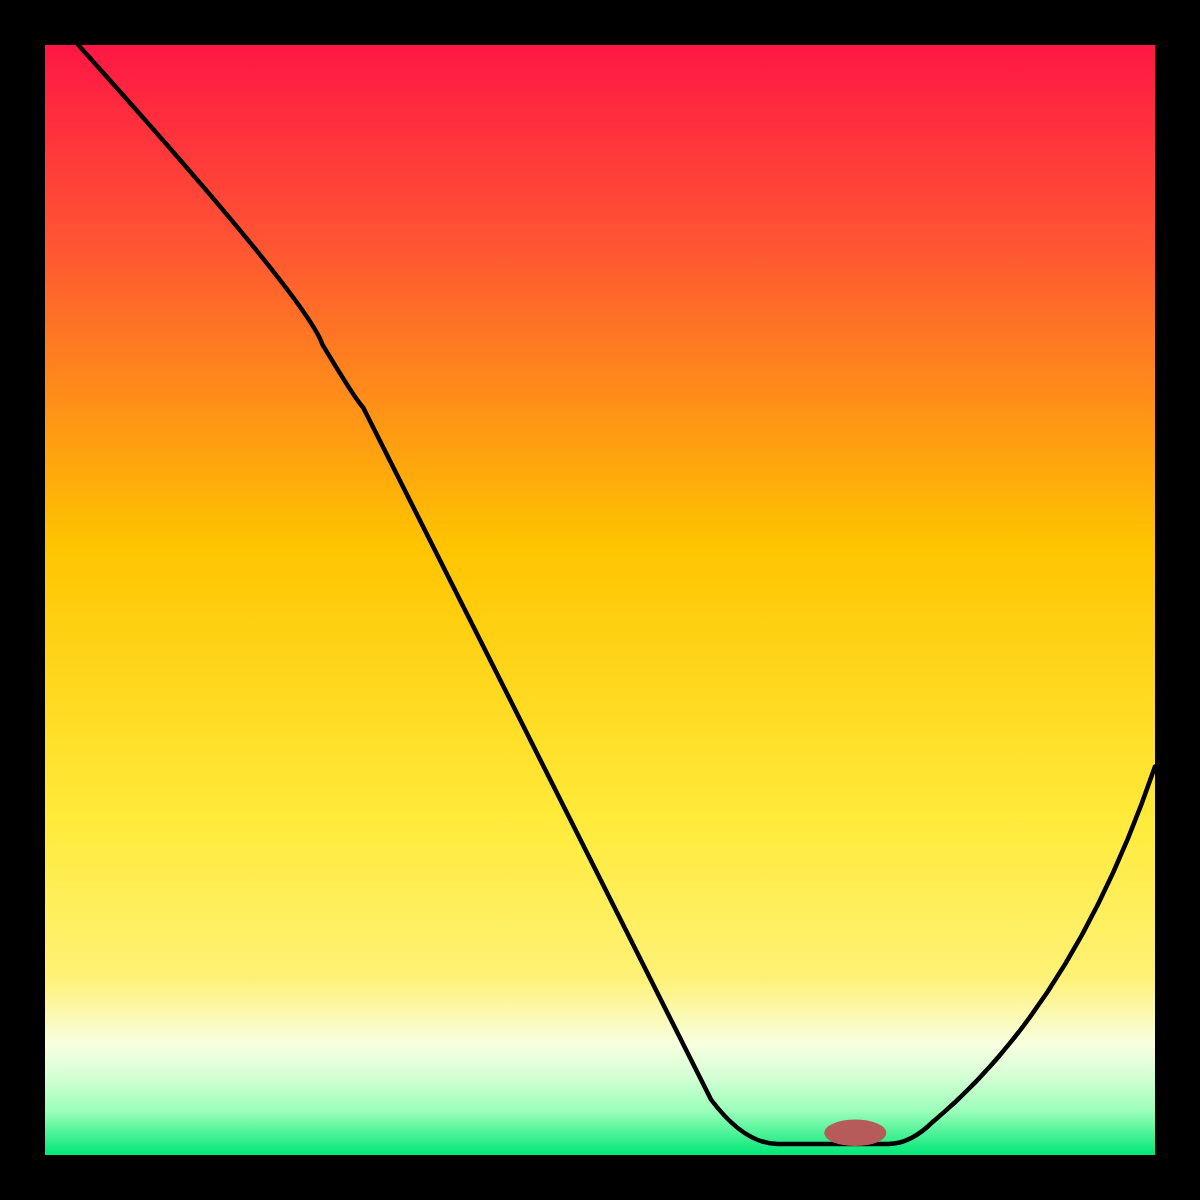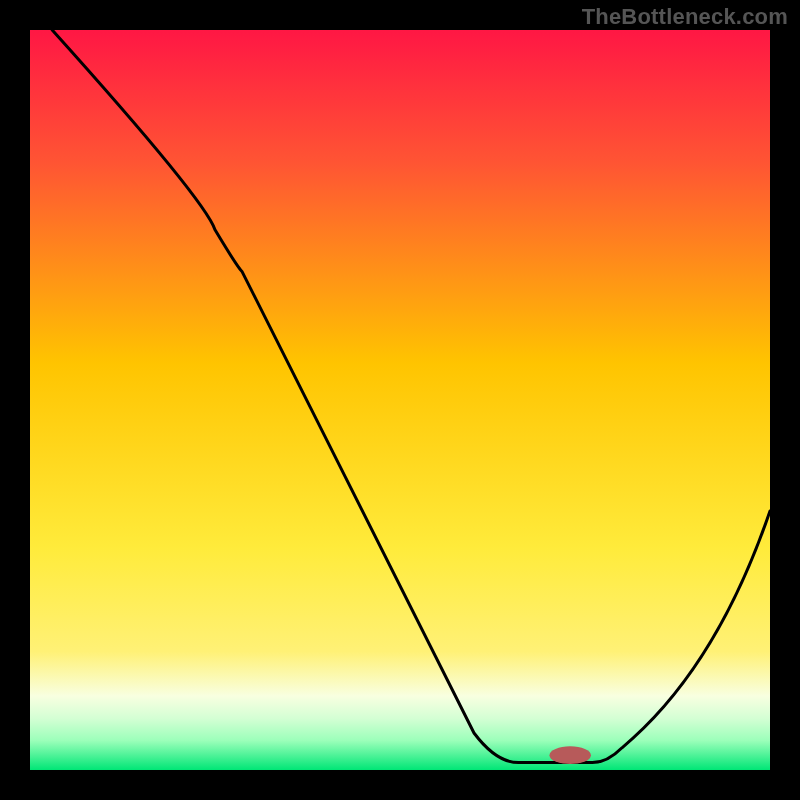--- a/index.html
+++ b/index.html
@@ -29,21 +29,20 @@
   svg.chart {
     position: absolute;
     left: 0;
     top: 0;
   }
 </style>
 </head>
 <body>
 
 <div class="stage">
-  <div class="watermark">TheBottleneck.com</div>
   <svg class="chart" width="800" height="800" viewBox="0 0 800 800">
     <defs>
       <linearGradient id="plotgrad" x1="0" y1="0" x2="0" y2="1">
         <stop id="g0" offset="0%" stop-color="#ff1744"></stop>
         <stop id="g1" offset="18%" stop-color="#ff5533"></stop>
         <stop id="g2" offset="45%" stop-color="#ffc400"></stop>
         <stop id="g3" offset="70%" stop-color="#ffeb3b"></stop>
         <stop id="g4" offset="84%" stop-color="#fff176"></stop>
         <stop id="g5" offset="90%" stop-color="#f8ffe0"></stop>
         <stop id="g6" offset="93%" stop-color="#d4ffd4"></stop>

